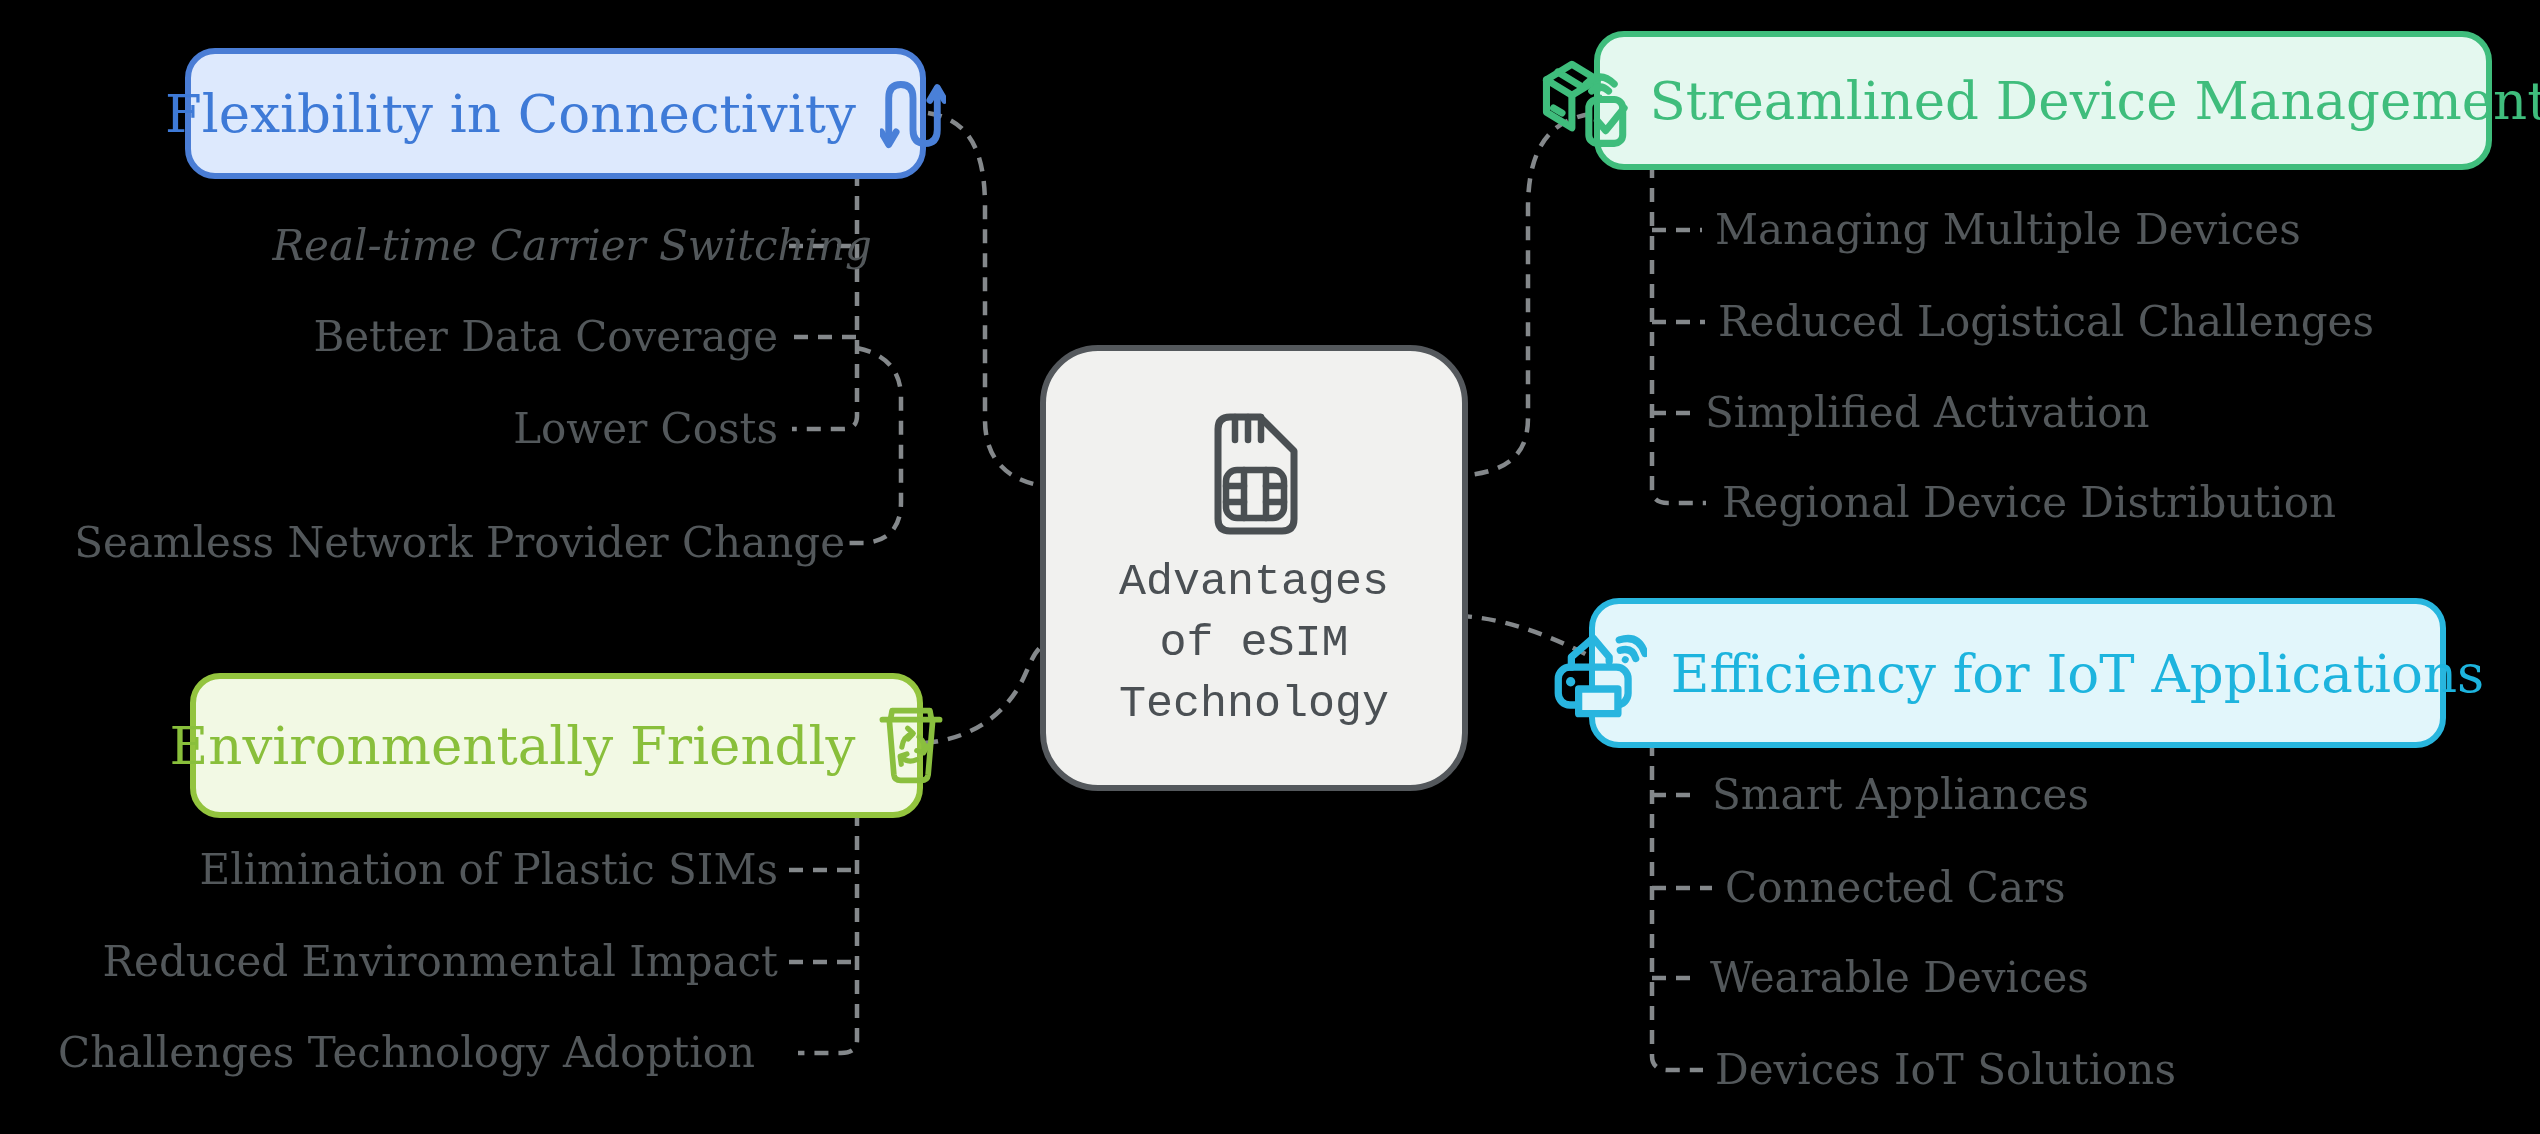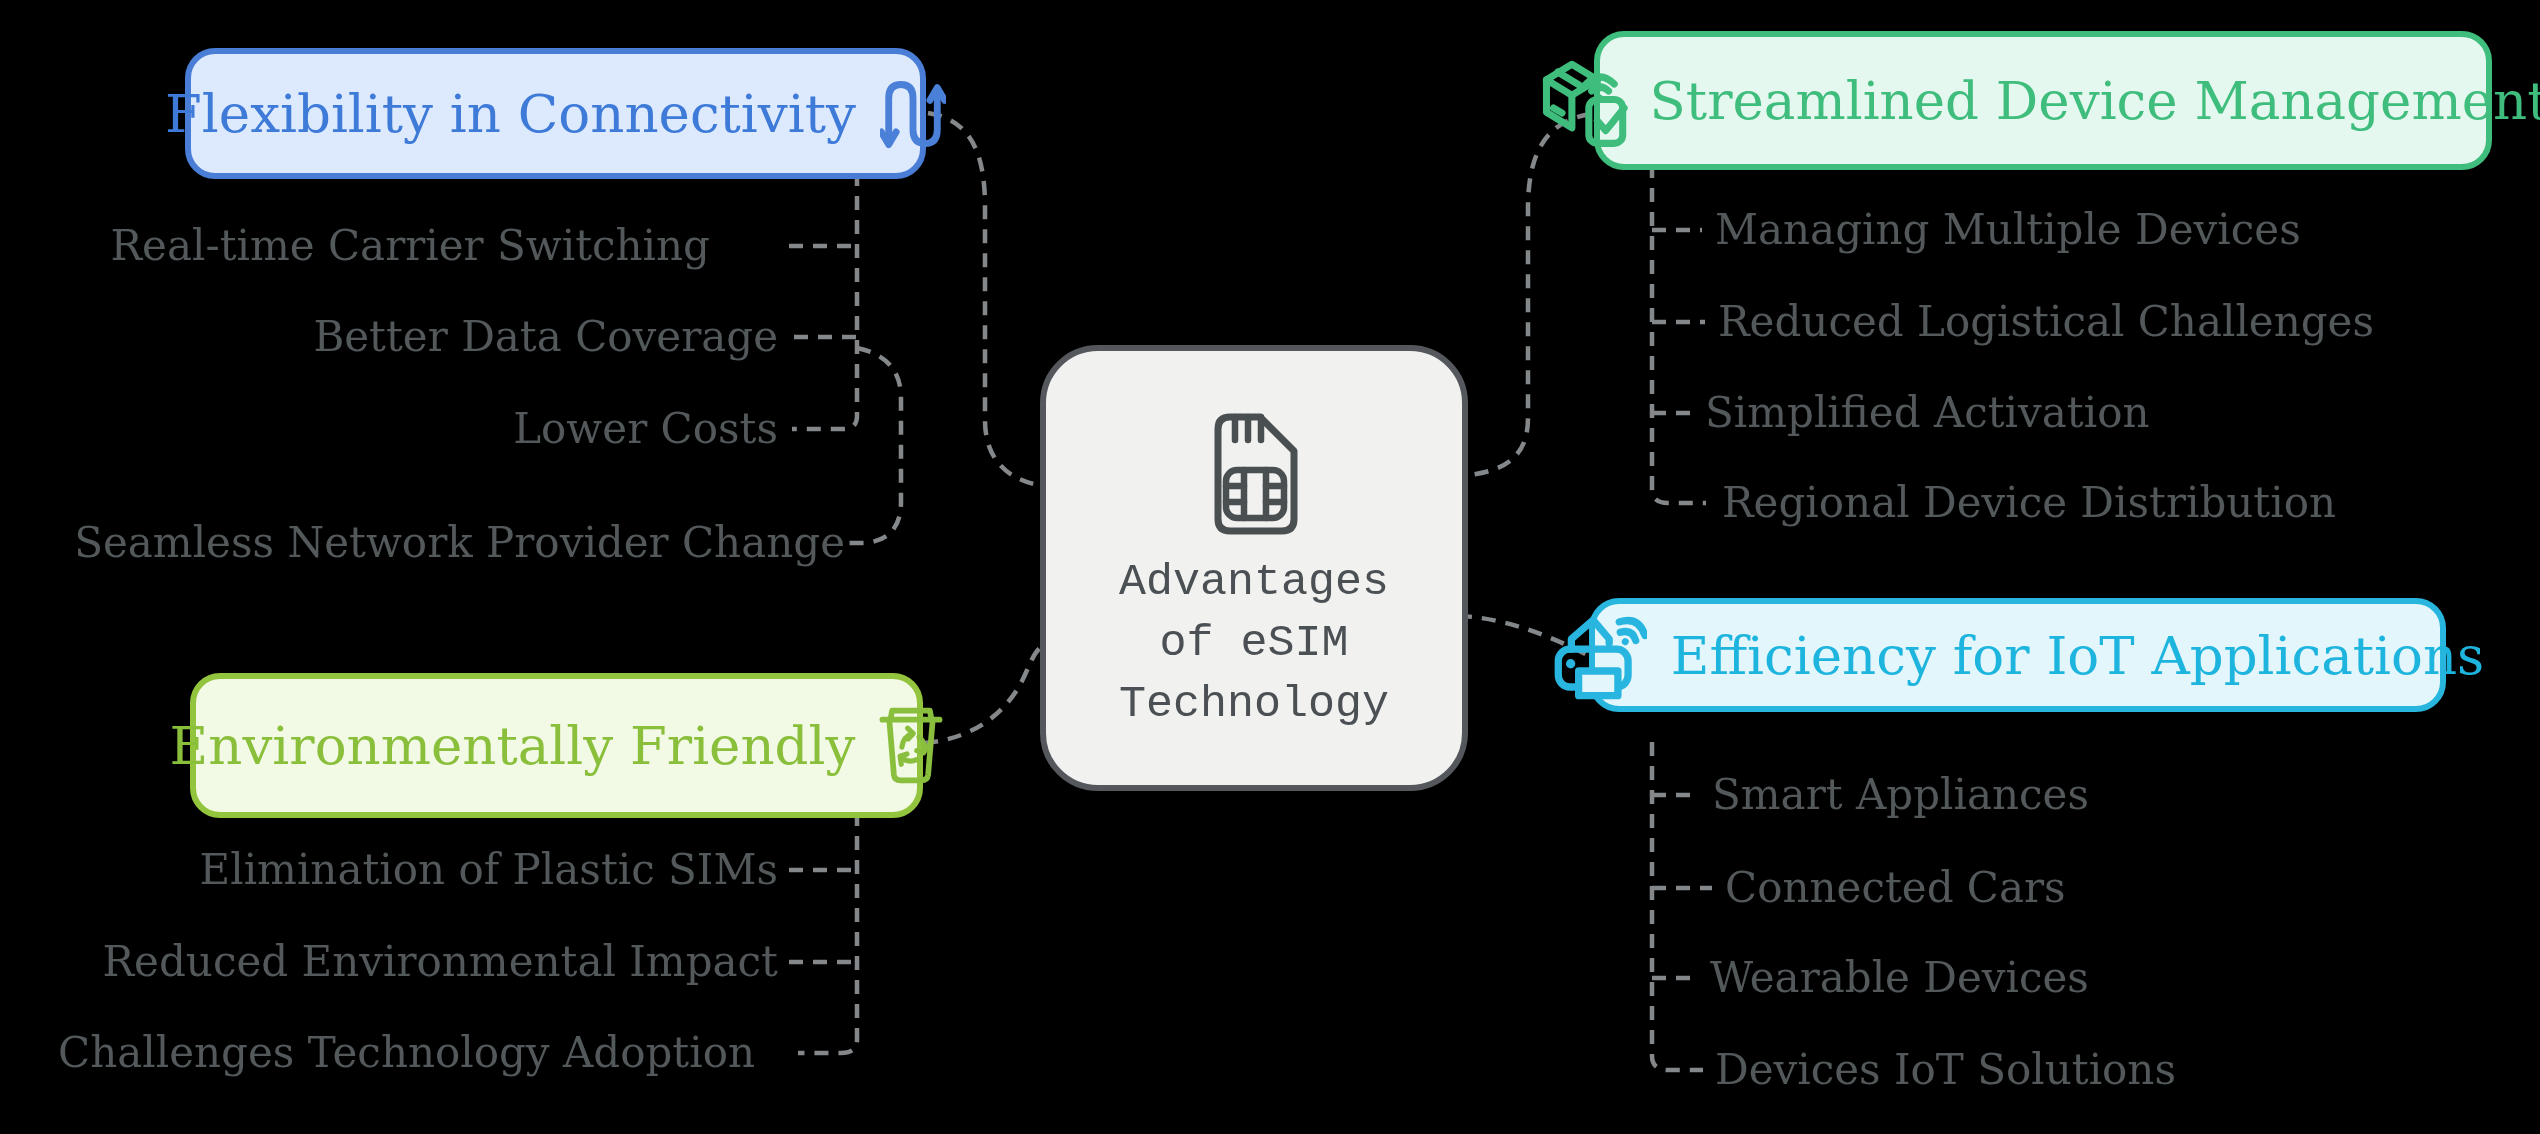--- a/index.html
+++ b/index.html
@@ -9,21 +9,21 @@
   .wire{fill:none;stroke:#84888b;stroke-width:4.5;stroke-dasharray:14 10;}
   .node{position:absolute;display:flex;align-items:center;justify-content:center;
         box-sizing:border-box;border-style:solid;white-space:nowrap;}
   .node .ttl{font-size:53px;}
   #n-flex{left:185px;top:48px;width:741px;height:131px;border-width:6px;border-radius:30px;
           border-color:#4a7dd5;background:#dde9fd;color:#3e7ad7;gap:24px;}
   #n-str {left:1594px;top:31px;width:898px;height:139px;border-width:6px;border-radius:30px;
           border-color:#3fbd7c;background:#e4f8ef;color:#3fbd7c;gap:16px;}
   #n-env {left:190px;top:673px;width:733px;height:145px;border-width:6px;border-radius:30px;
           border-color:#93c43e;background:#f2f9e4;color:#89bf3b;gap:24px;}
-  #n-iot {left:1589px;top:598px;width:857px;height:114px;border-width:6px;border-radius:30px;
+  #n-iot {left:1589px;top:598px;width:857px;height:150px;border-width:6px;border-radius:30px;
           border-color:#28b6de;background:#e2f6fb;color:#1db4de;gap:24px;}
   #n-center{left:1040px;top:345px;width:428px;height:446px;border-width:6px;border-radius:58px;
           border-color:#54585c;background:#f1f1ef;color:#4b5054;flex-direction:column;gap:4px;
           padding-top:8px;font-family:Liberation Mono, monospace;}
   #n-center .cttl{font-size:45px;line-height:57px;text-align:center;}
   #n-center .icon-wrap{margin-bottom:14px;}
   .lbl{position:absolute;font-size:42px;line-height:52px;color:#53585b;white-space:nowrap;}
   .icon-wrap{display:flex;align-items:center;justify-content:center;}
   .icon-wrap svg{display:block;}
 </style>
@@ -139,21 +139,21 @@
           <path d="M 57 74 H 75"></path>
           <path d="M 57 90 H 75"></path>
         </g>
       </svg>
     </span>
     <span class="cttl">Advantages</span>
     <span class="cttl">of eSIM</span>
     <span class="cttl">Technology</span>
   </div>
 
-  <div class="lbl" style="right:1830px;top:220px;">Real-time Carrier Switching</div>
+  <div class="lbl" style="right:1668px;top:220px;font-style:italic;">Real-time Carrier Switching</div>
   <div class="lbl" style="right:1762px;top:311px;">Better Data Coverage</div>
   <div class="lbl" style="right:1762px;top:403px;">Lower Costs</div>
   <div class="lbl" style="right:1695px;top:517px;">Seamless Network Provider Change</div>
 
   <div class="lbl" style="right:1762px;top:844px;margin-left:16px;">Elimination of Plastic SIMs</div>
   <div class="lbl" style="right:1762px;top:936px;margin-left:20px;">Reduced Environmental Impact</div>
   <div class="lbl" style="right:1785px;top:1027px;">Challenges Technology Adoption</div>
 
   <div class="lbl" style="left:1715px;top:204px;">Managing Multiple Devices</div>
   <div class="lbl" style="left:1718px;top:296px;">Reduced Logistical Challenges</div>

